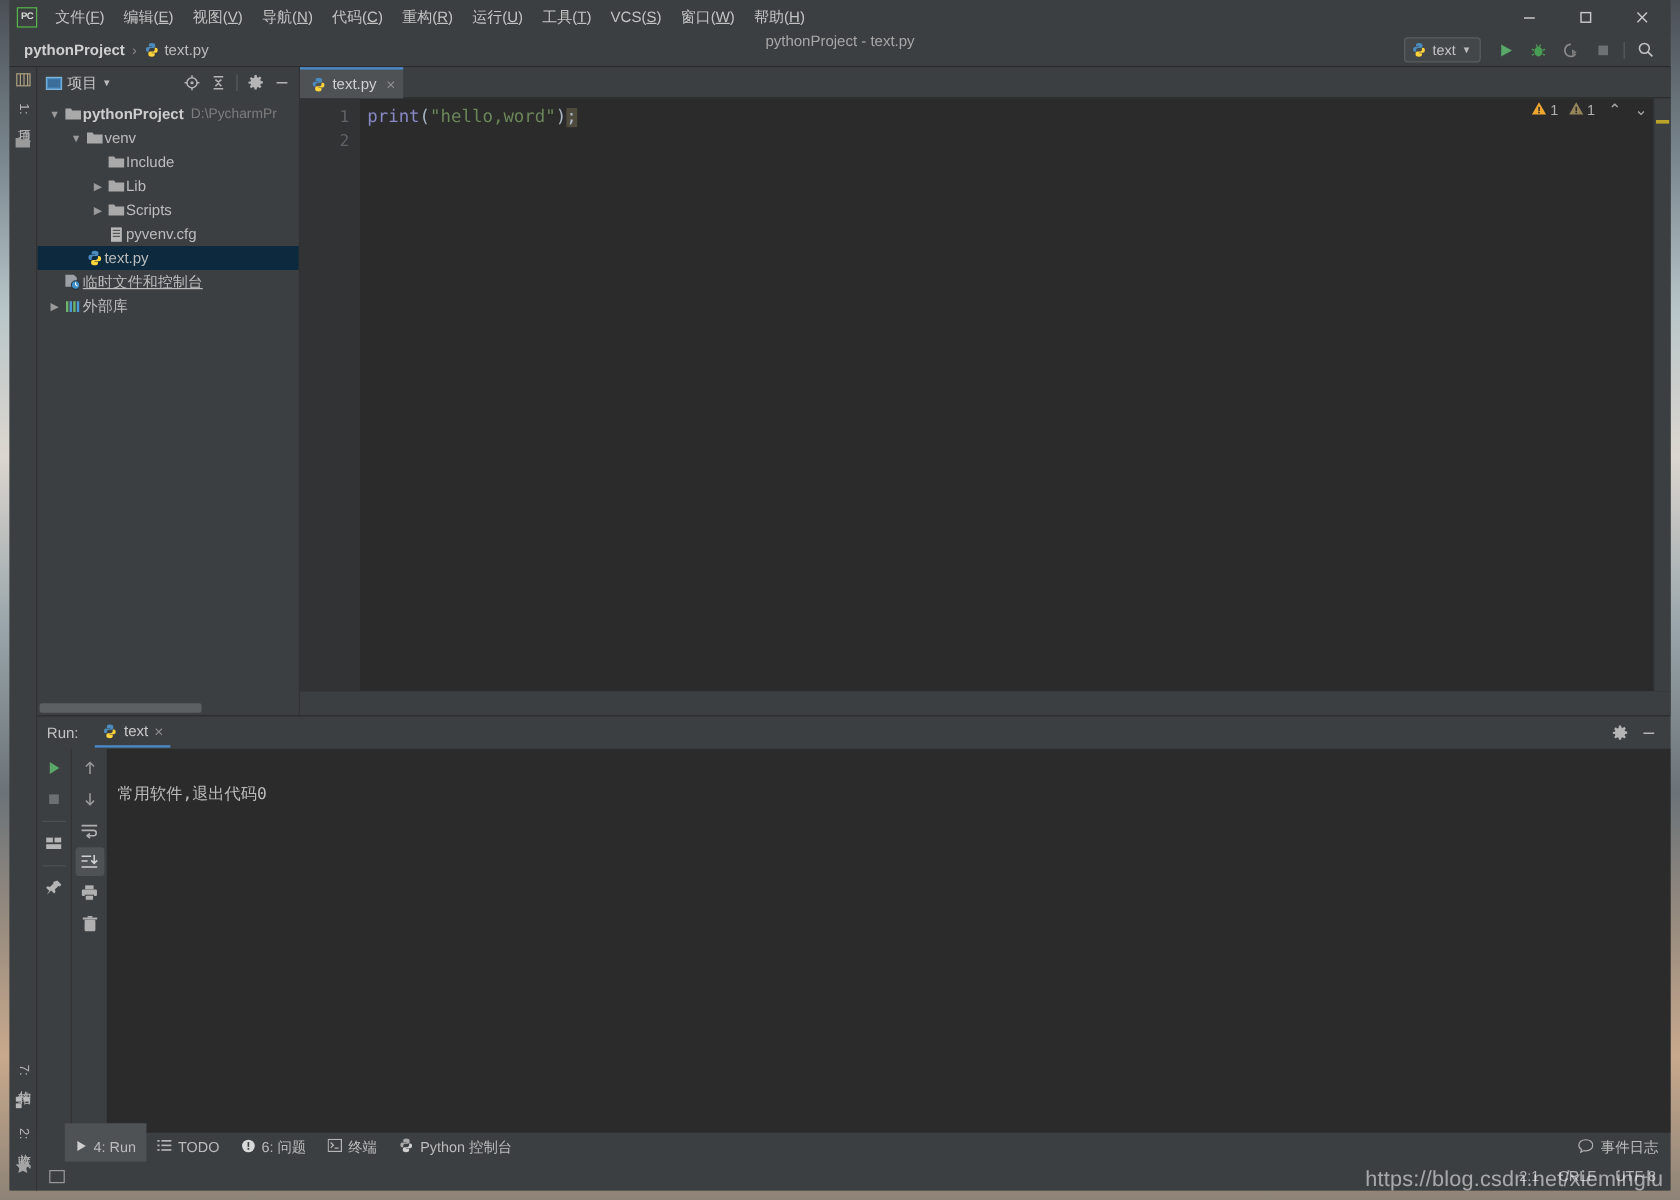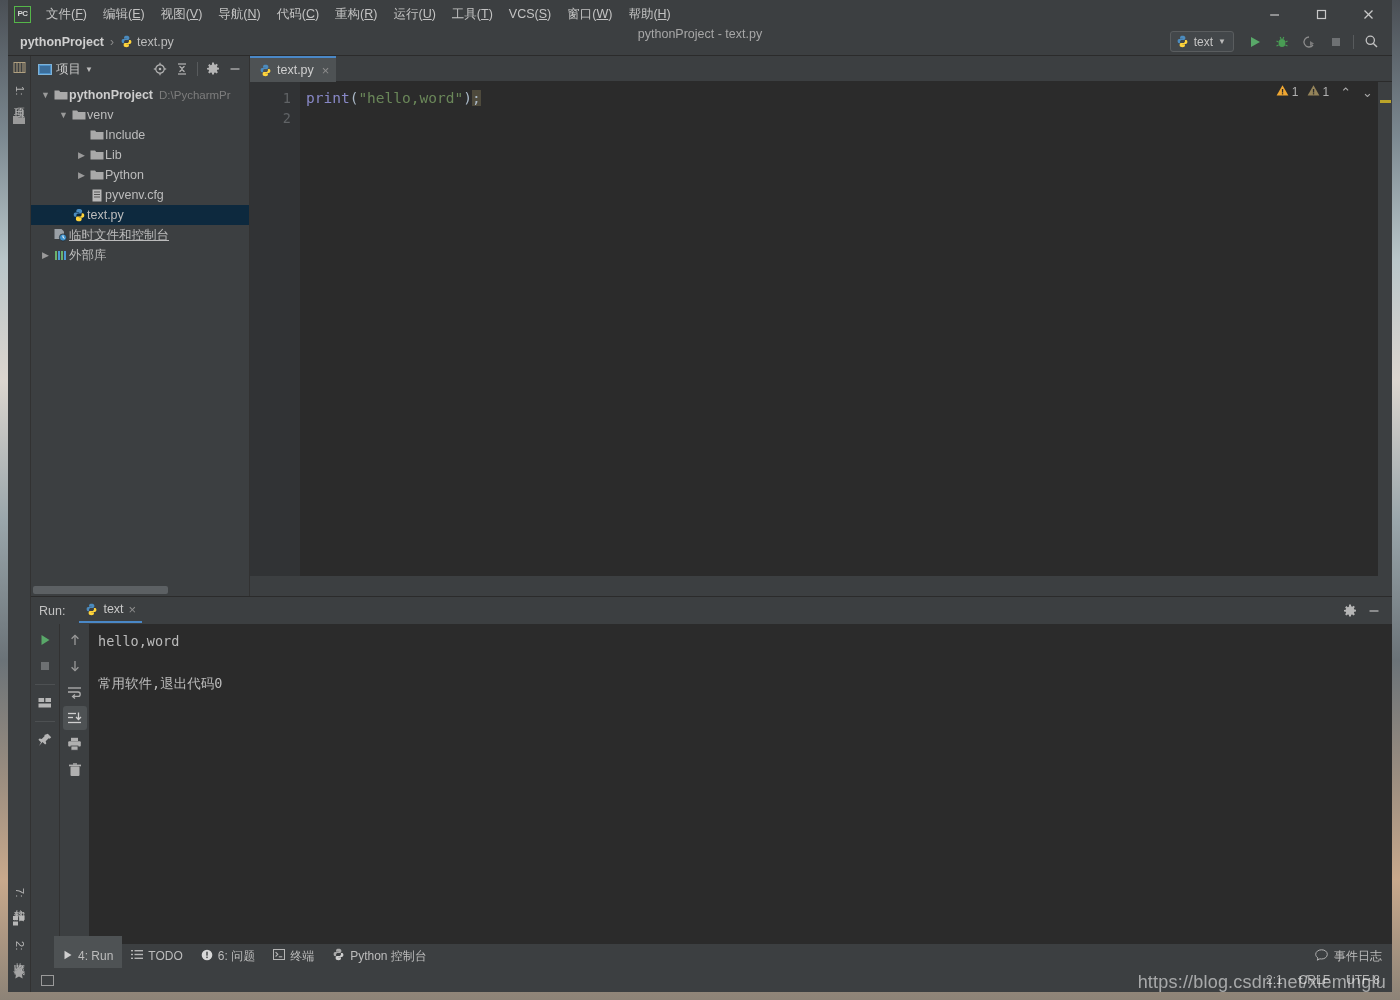--- a/index.html
+++ b/index.html
@@ -439,21 +439,21 @@
               <span class="tlabel">Lib</span>
             </div>
 
             <div class="row" style="padding-left:44px;">
               <span class="arrow">▶</span>
               <span class="ticon">
                 <svg width="14" height="12" viewBox="0 0 14 12">
                     <path d="M0.5 1.5h4.6l1.1 1.5H13.5V10.5H0.5z" fill="#a9a9a9"></path>
                   </svg>
               </span>
-              <span class="tlabel">Python</span>
+              <span class="tlabel">Scripts</span>
             </div>
 
             <div class="row" style="padding-left:44px;">
               <span class="arrow"></span>
               <span class="ticon">
                 <svg width="12" height="13" viewBox="0 0 12 13">
                     <rect x="1.5" y="0.5" width="9" height="12" fill="#b8b8b8"></rect>
                     <rect x="3" y="2.5" width="6" height="1" fill="#555"></rect>
                     <rect x="3" y="5" width="6" height="1" fill="#555"></rect>
                     <rect x="3" y="7.5" width="6" height="1" fill="#555"></rect>
@@ -658,21 +658,21 @@
             </div>
             <div class="rtbtn">
               <svg width="14" height="14" viewBox="0 0 14 14">
                   <rect x="2.5" y="3.5" width="9" height="9.5" rx="1" fill="#b0b0b0"></rect>
                   <rect x="1" y="1.6" width="12" height="1.7" fill="#b0b0b0"></rect>
                   <rect x="5" y="0.3" width="4" height="1.4" fill="#b0b0b0"></rect>
                 </svg>
             </div>
           </div>
 
-          <div class="console"><div>hello,word</div><div class="blank"></div><div>常用软件,退出代码0</div></div>
+          <div class="console"><div class="blank"></div><div>常用软件,退出代码0</div></div>
         </div>
       </div>
 
       <div class="bottombar">
         <div class="btab active">
           <span>
             <svg width="10" height="10" viewBox="0 0 10 10">
                 <path d="M1.5 0.8l7 4.2-7 4.2z" fill="#cfcfcf"></path>
               </svg>
           </span>

